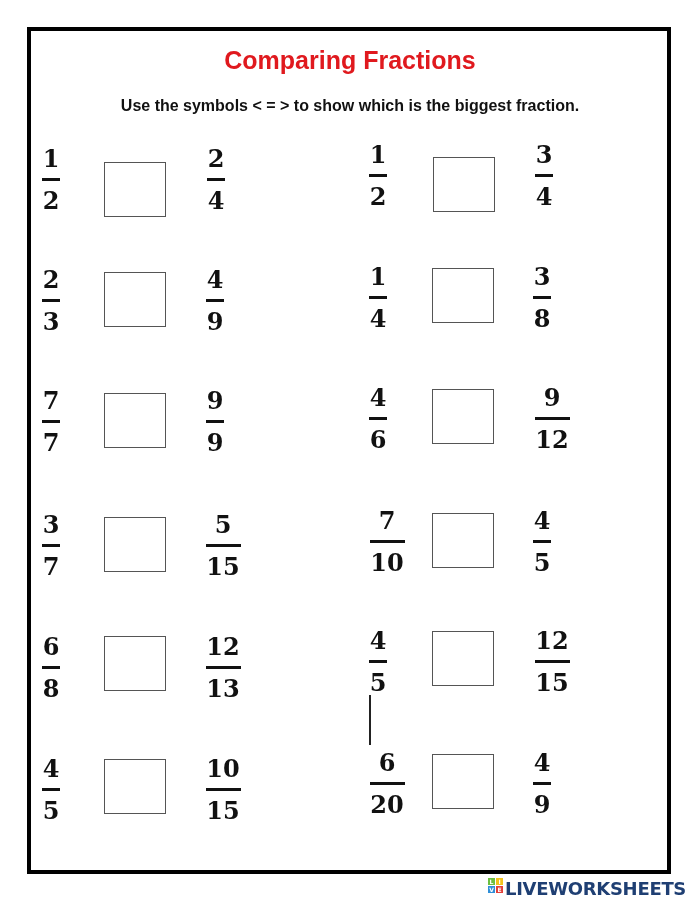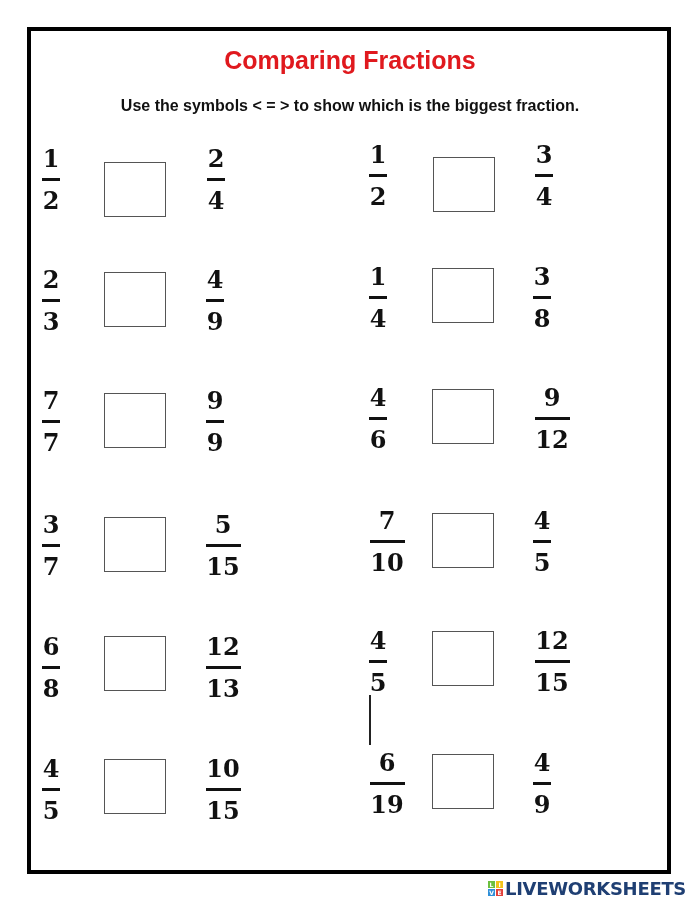--- a/index.html
+++ b/index.html
@@ -25,21 +25,21 @@
     font-family: "DejaVu Serif", serif; font-weight: bold; font-size: 24px; color: #111;
     line-height: 30px;
   }
   .frac .bar { height: 3px; background: #111; margin: 4px 0 5px 0; }
   .answer-box {
     position: absolute; width: 62px; height: 55px; border: 1.5px solid #555;
     background: #fff; box-sizing: border-box; cursor: text;
   }
   .stray-line { position: absolute; width: 1.5px; background: #222; }
   .logo {
-    position: absolute; left: 488px; top: 878px; display: flex; align-items: center;
+    position: absolute; left: 488px; top: 878px; display: flex; 
   }
   .tiles { display: grid; grid-template-columns: 7px 7px; grid-template-rows: 7px 7px; gap: 1px; margin-right: 2px; }
   .tile { font-size: 6px; color: #fff; font-weight: bold; text-align: center; line-height: 7px; font-family: "DejaVu Sans", sans-serif; }
   .logo-text { color: #1f3f73; font-size: 18px; font-weight: bold; font-family: "DejaVu Sans", sans-serif; letter-spacing: -0.3px; }
 </style>
 </head>
 <body>
 
 <div class="frame"></div>
 
@@ -176,21 +176,21 @@
 <div class="answer-box" style="left:104px; top:759px;"></div>
 <div class="frac" style="left:205px; top:754px; width:36px;">
   <span>10</span>
   <div class="bar" style="width:35px;"></div>
   <span>15</span>
 </div>
 
 <div class="frac" style="left:369px; top:748px; width:36px;">
   <span>6</span>
   <div class="bar" style="width:35px;"></div>
-  <span>19</span>
+  <span>20</span>
 </div>
 <div class="answer-box" style="left:432px; top:754px;"></div>
 <div class="frac" style="left:529px; top:748px; width:26px;">
   <span>4</span>
   <div class="bar" style="width:18px;"></div>
   <span>9</span>
 </div>
 
 <div class="logo">
   <div class="tiles">

